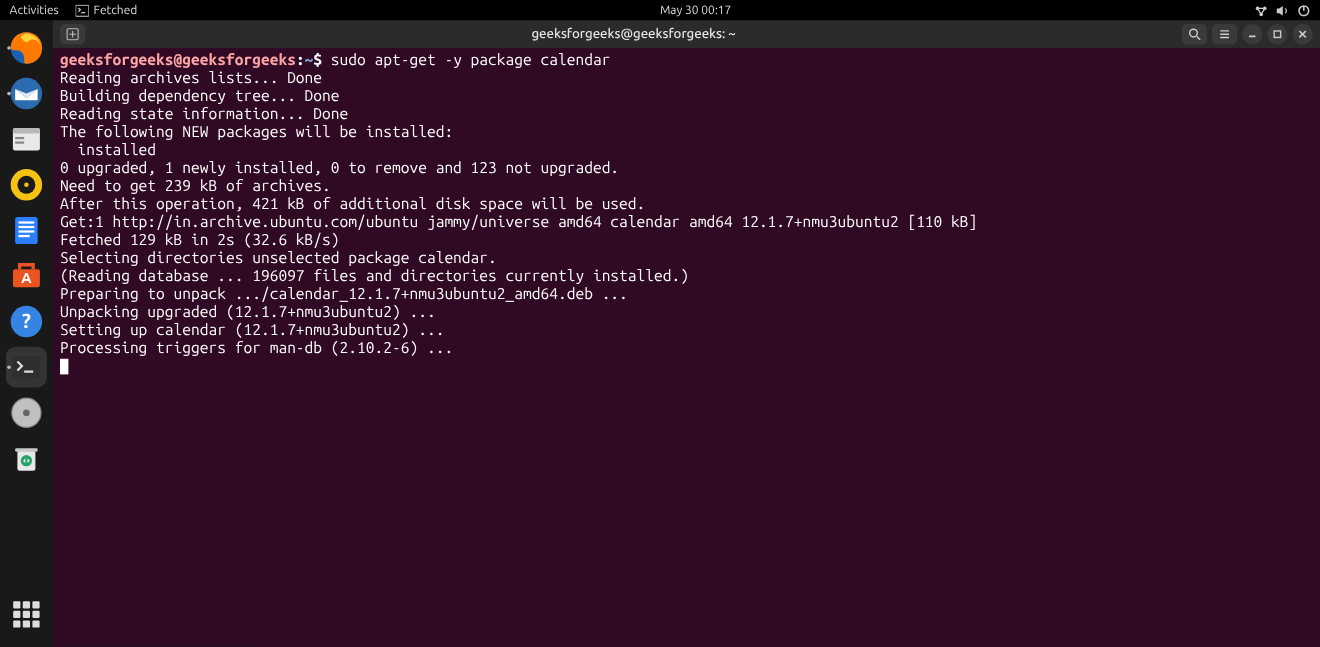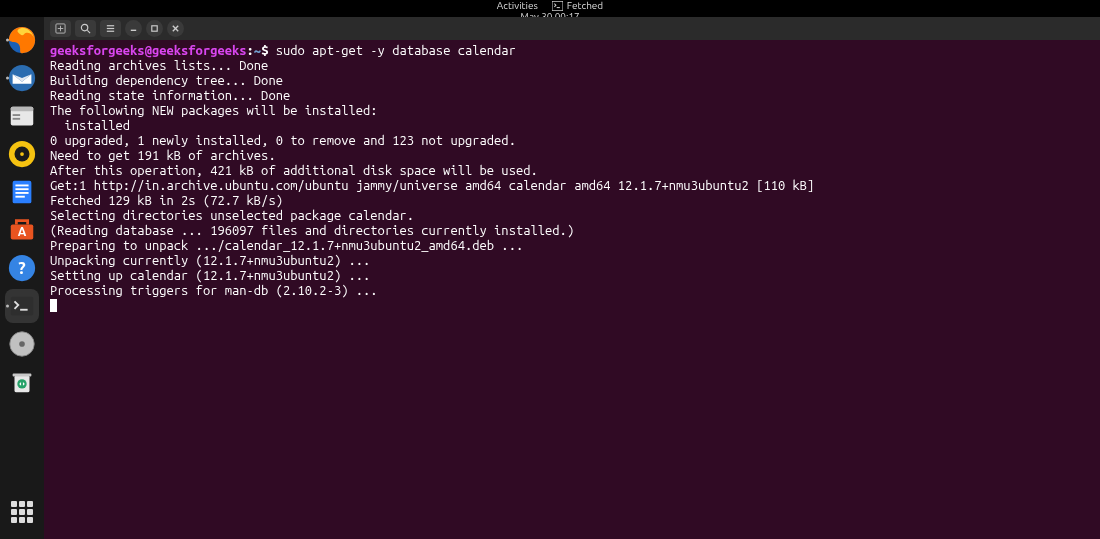--- a/index.html
+++ b/index.html
@@ -13,21 +13,20 @@
     }
     .topbar {
       height: 17px;
       background: #000;
       color: #ddd;
       display: flex;
       align-items: center;
       font-size: 10px;
       padding: 0 8px;
       justify-content: space-between;
-      flex-direction: column;
     }
     .tb-left { display: flex; gap: 14px; align-items: center; }
     .tb-right { display: flex; gap: 6px; align-items: center; }
     .tb-item { display: flex; align-items: center; gap: 4px; cursor: pointer; }
     .dock {
       position: absolute;
       left: 0;
       top: 17px;
       width: 44px;
       height: calc(100% - 17px);
@@ -97,21 +96,21 @@
     .terminal {
       flex: 1;
       padding: 3px 6px;
       font-family: "Ubuntu Mono", "DejaVu Sans Mono", monospace;
       font-size: 13px;
       line-height: 15px;
       color: #fff;
       white-space: pre;
       overflow: hidden;
     }
-    .prompt-user { color: #d946ef; font-weight: bold; }
+    .prompt-user { color: #fca5a5; font-weight: bold; }
     .prompt-colon { color: #fff; font-weight: bold; }
     .prompt-path { color: #729fcf; font-weight: bold; }
     .cursor {
       display: inline-block;
       width: 7px;
       height: 13px;
       background: #fff;
       vertical-align: text-bottom;
     }
     .indicator {
@@ -270,20 +269,21 @@
 
 <div class="window">
   <div class="titlebar">
     <div class="tb-btn">
       <svg width="11" height="11" viewBox="0 0 12 12">
           <rect x="1" y="1" width="10" height="10" rx="1" fill="none" stroke="#bbb"></rect>
           <line x1="6" y1="3" x2="6" y2="9" stroke="#bbb"></line>
           <line x1="3" y1="6" x2="9" y2="6" stroke="#bbb"></line>
         </svg>
     </div>
+    <div class="tb-title">geeksforgeeks@geeksforgeeks: ~</div>
     <div class="tb-btn">
       <svg width="11" height="11" viewBox="0 0 12 12">
           <circle cx="5" cy="5" r="3.5" fill="none" stroke="#ccc" stroke-width="1.3"></circle>
           <line x1="8" y1="8" x2="11" y2="11" stroke="#ccc" stroke-width="1.3"></line>
         </svg>
     </div>
     <div class="tb-btn">
       <svg width="11" height="11" viewBox="0 0 12 12">
           <line x1="2" y1="3" x2="10" y2="3" stroke="#ccc" stroke-width="1.3"></line>
           <line x1="2" y1="6" x2="10" y2="6" stroke="#ccc" stroke-width="1.3"></line>
@@ -300,31 +300,31 @@
           <rect x="2" y="2" width="6" height="6" fill="none" stroke="#ccc" stroke-width="1.3"></rect>
         </svg>
     </div>
     <div class="tb-btn" style="border-radius:50%; width:17px">
       <svg width="9" height="9" viewBox="0 0 10 10">
           <line x1="2" y1="2" x2="8" y2="8" stroke="#ccc" stroke-width="1.5"></line>
           <line x1="8" y1="2" x2="2" y2="8" stroke="#ccc" stroke-width="1.5"></line>
         </svg>
     </div>
   </div>
-  <div class="terminal"><span class="prompt-user">geeksforgeeks@geeksforgeeks</span><span class="prompt-colon">:</span><span class="prompt-path">~</span><span class="prompt-colon">$</span> <span>sudo apt-get -y database calendar</span>
+  <div class="terminal"><span class="prompt-user">geeksforgeeks@geeksforgeeks</span><span class="prompt-colon">:</span><span class="prompt-path">~</span><span class="prompt-colon">$</span> <span>sudo apt-get -y package calendar</span>
 <span>Reading archives lists... Done</span>
 <span>Building dependency tree... Done</span>
 <span>Reading state information... Done</span>
 <span>The following NEW packages will be installed:</span>
 <span>  installed</span>
 <span>0 upgraded, 1 newly installed, 0 to remove and 123 not upgraded.</span>
-<span>Need to get 191 kB of archives.</span>
+<span>Need to get 239 kB of archives.</span>
 <span>After this operation, 421 kB of additional disk space will be used.</span>
 <span>Get:1 http://in.archive.ubuntu.com/ubuntu jammy/universe amd64 calendar amd64 12.1.7+nmu3ubuntu2 [110 kB]</span>
-<span>Fetched 129 kB in 2s (72.7 kB/s)</span>
+<span>Fetched 129 kB in 2s (32.6 kB/s)</span>
 <span>Selecting directories unselected package calendar.</span>
 <span>(Reading database ... 196097 files and directories currently installed.)</span>
 <span>Preparing to unpack .../calendar_12.1.7+nmu3ubuntu2_amd64.deb ...</span>
-<span>Unpacking currently (12.1.7+nmu3ubuntu2) ...</span>
+<span>Unpacking upgraded (12.1.7+nmu3ubuntu2) ...</span>
 <span>Setting up calendar (12.1.7+nmu3ubuntu2) ...</span>
-<span>Processing triggers for man-db (2.10.2-3) ...</span>
+<span>Processing triggers for man-db (2.10.2-6) ...</span>
 <span class="cursor"></span></div>
 </div>
 
 </body></html>

